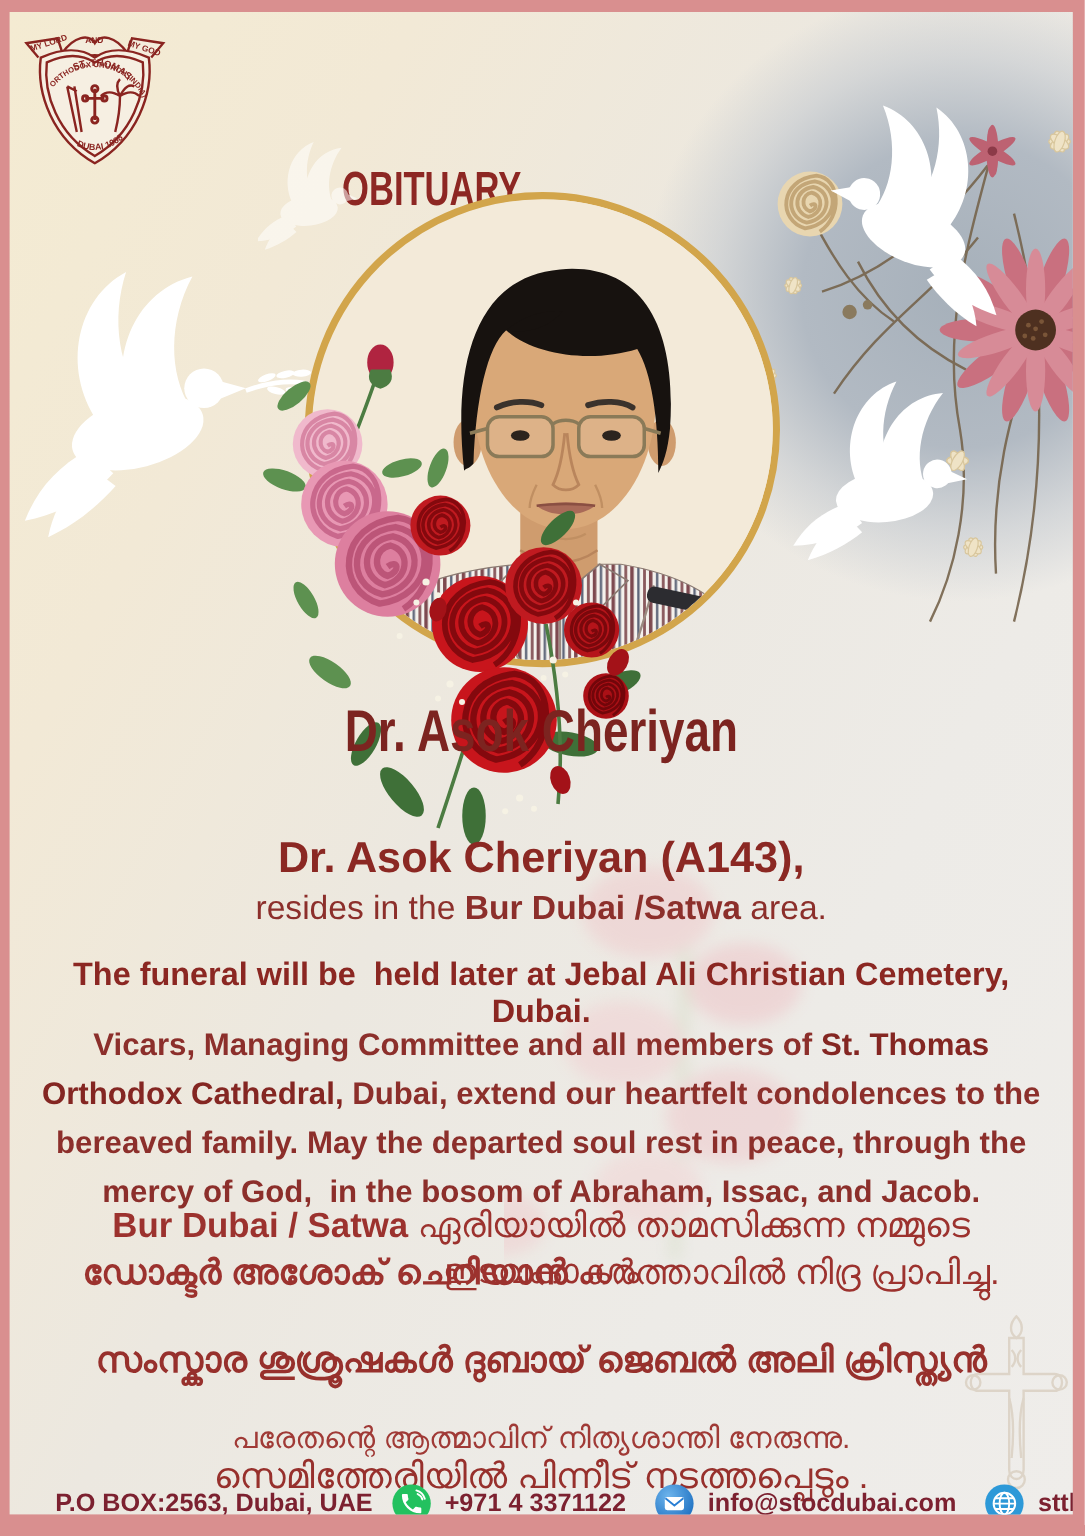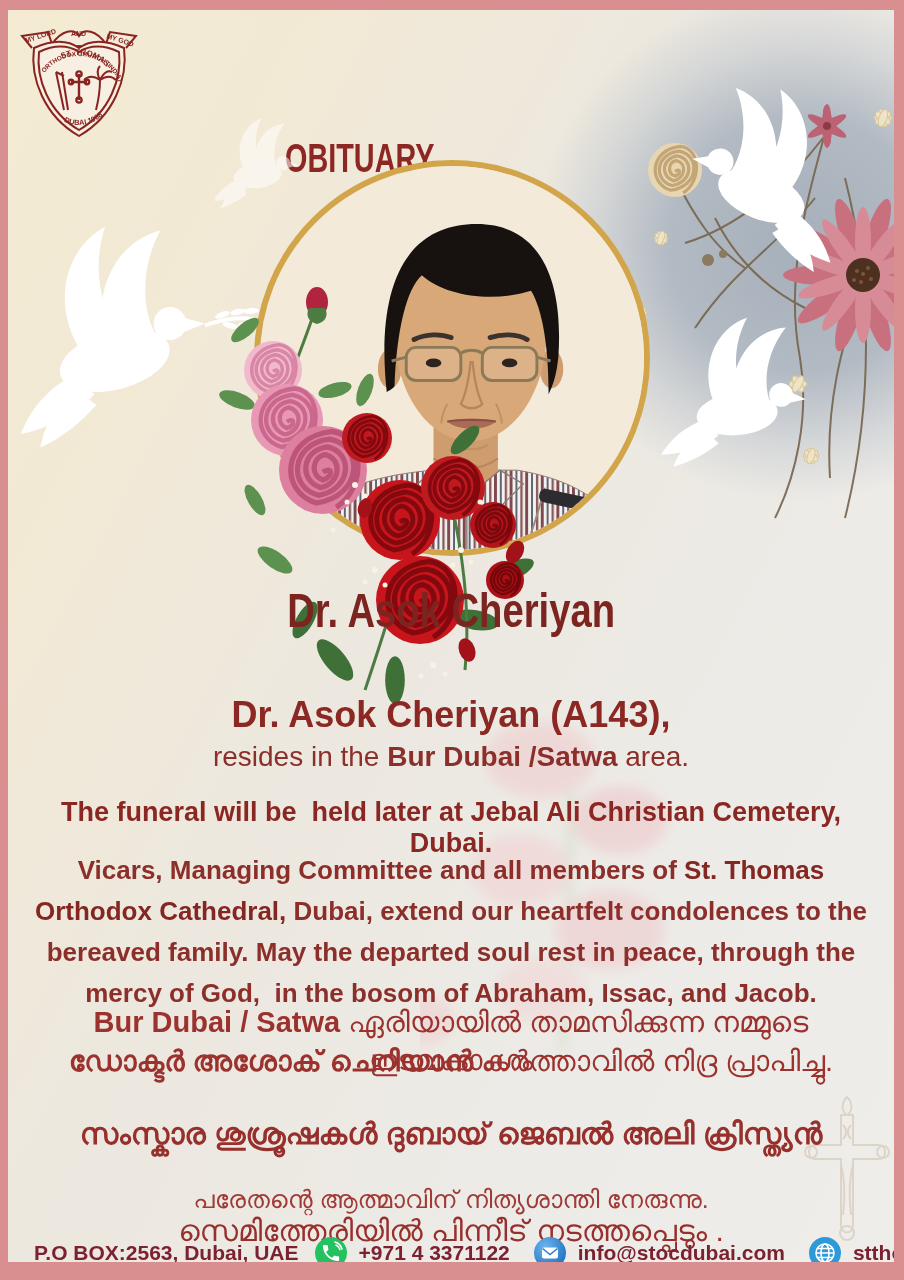--- a/index.html
+++ b/index.html
@@ -27,21 +27,21 @@
   .funeral{top:787px;font-size:27px;font-weight:bold;color:#8b2722;}
   .condole{top:840px;font-size:26px;line-height:41px;color:#8c2f2b;font-weight:bold;}
   .condole b{color:#842622;}
   .mal{position:absolute;left:18px;width:850px;text-align:center;color:#9c322e;}
   .mal1a{top:993px;font-size:29px;line-height:38px;font-weight:500;}
   .mal1b{top:1032px;font-size:29px;line-height:38px;font-weight:500;}
   .mal2a{top:1088px;font-size:30px;font-weight:700;color:#97302c;margin-top:19px;}
   .mal2b{top:1172px;font-size:30px;font-weight:400;color:#97302c;margin-top:32px;}
   .mal3{top:1175px;font-size:25px;font-weight:500;color:#a03a36;}
   .footer{position:absolute;left:0;top:1220px;width:886px;height:46px;display:flex;align-items:center;
-    padding-left:26px;gap:9px;box-sizing:border-box;}
+    padding-left:38px;gap:9px;box-sizing:border-box;}
   .ftext{font-size:21px;font-weight:bold;color:#7c2130;white-space:nowrap;}
   .fico{width:34px;height:34px;flex:0 0 auto;margin-left:14px;margin-right:2px;}
   .fico:first-of-type{margin-left:6px;}
   svg text{font-family:"Liberation Sans",sans-serif;}
 </style>
 </head>
 <body>
 
 <div class="frame">
 <div class="inner">

